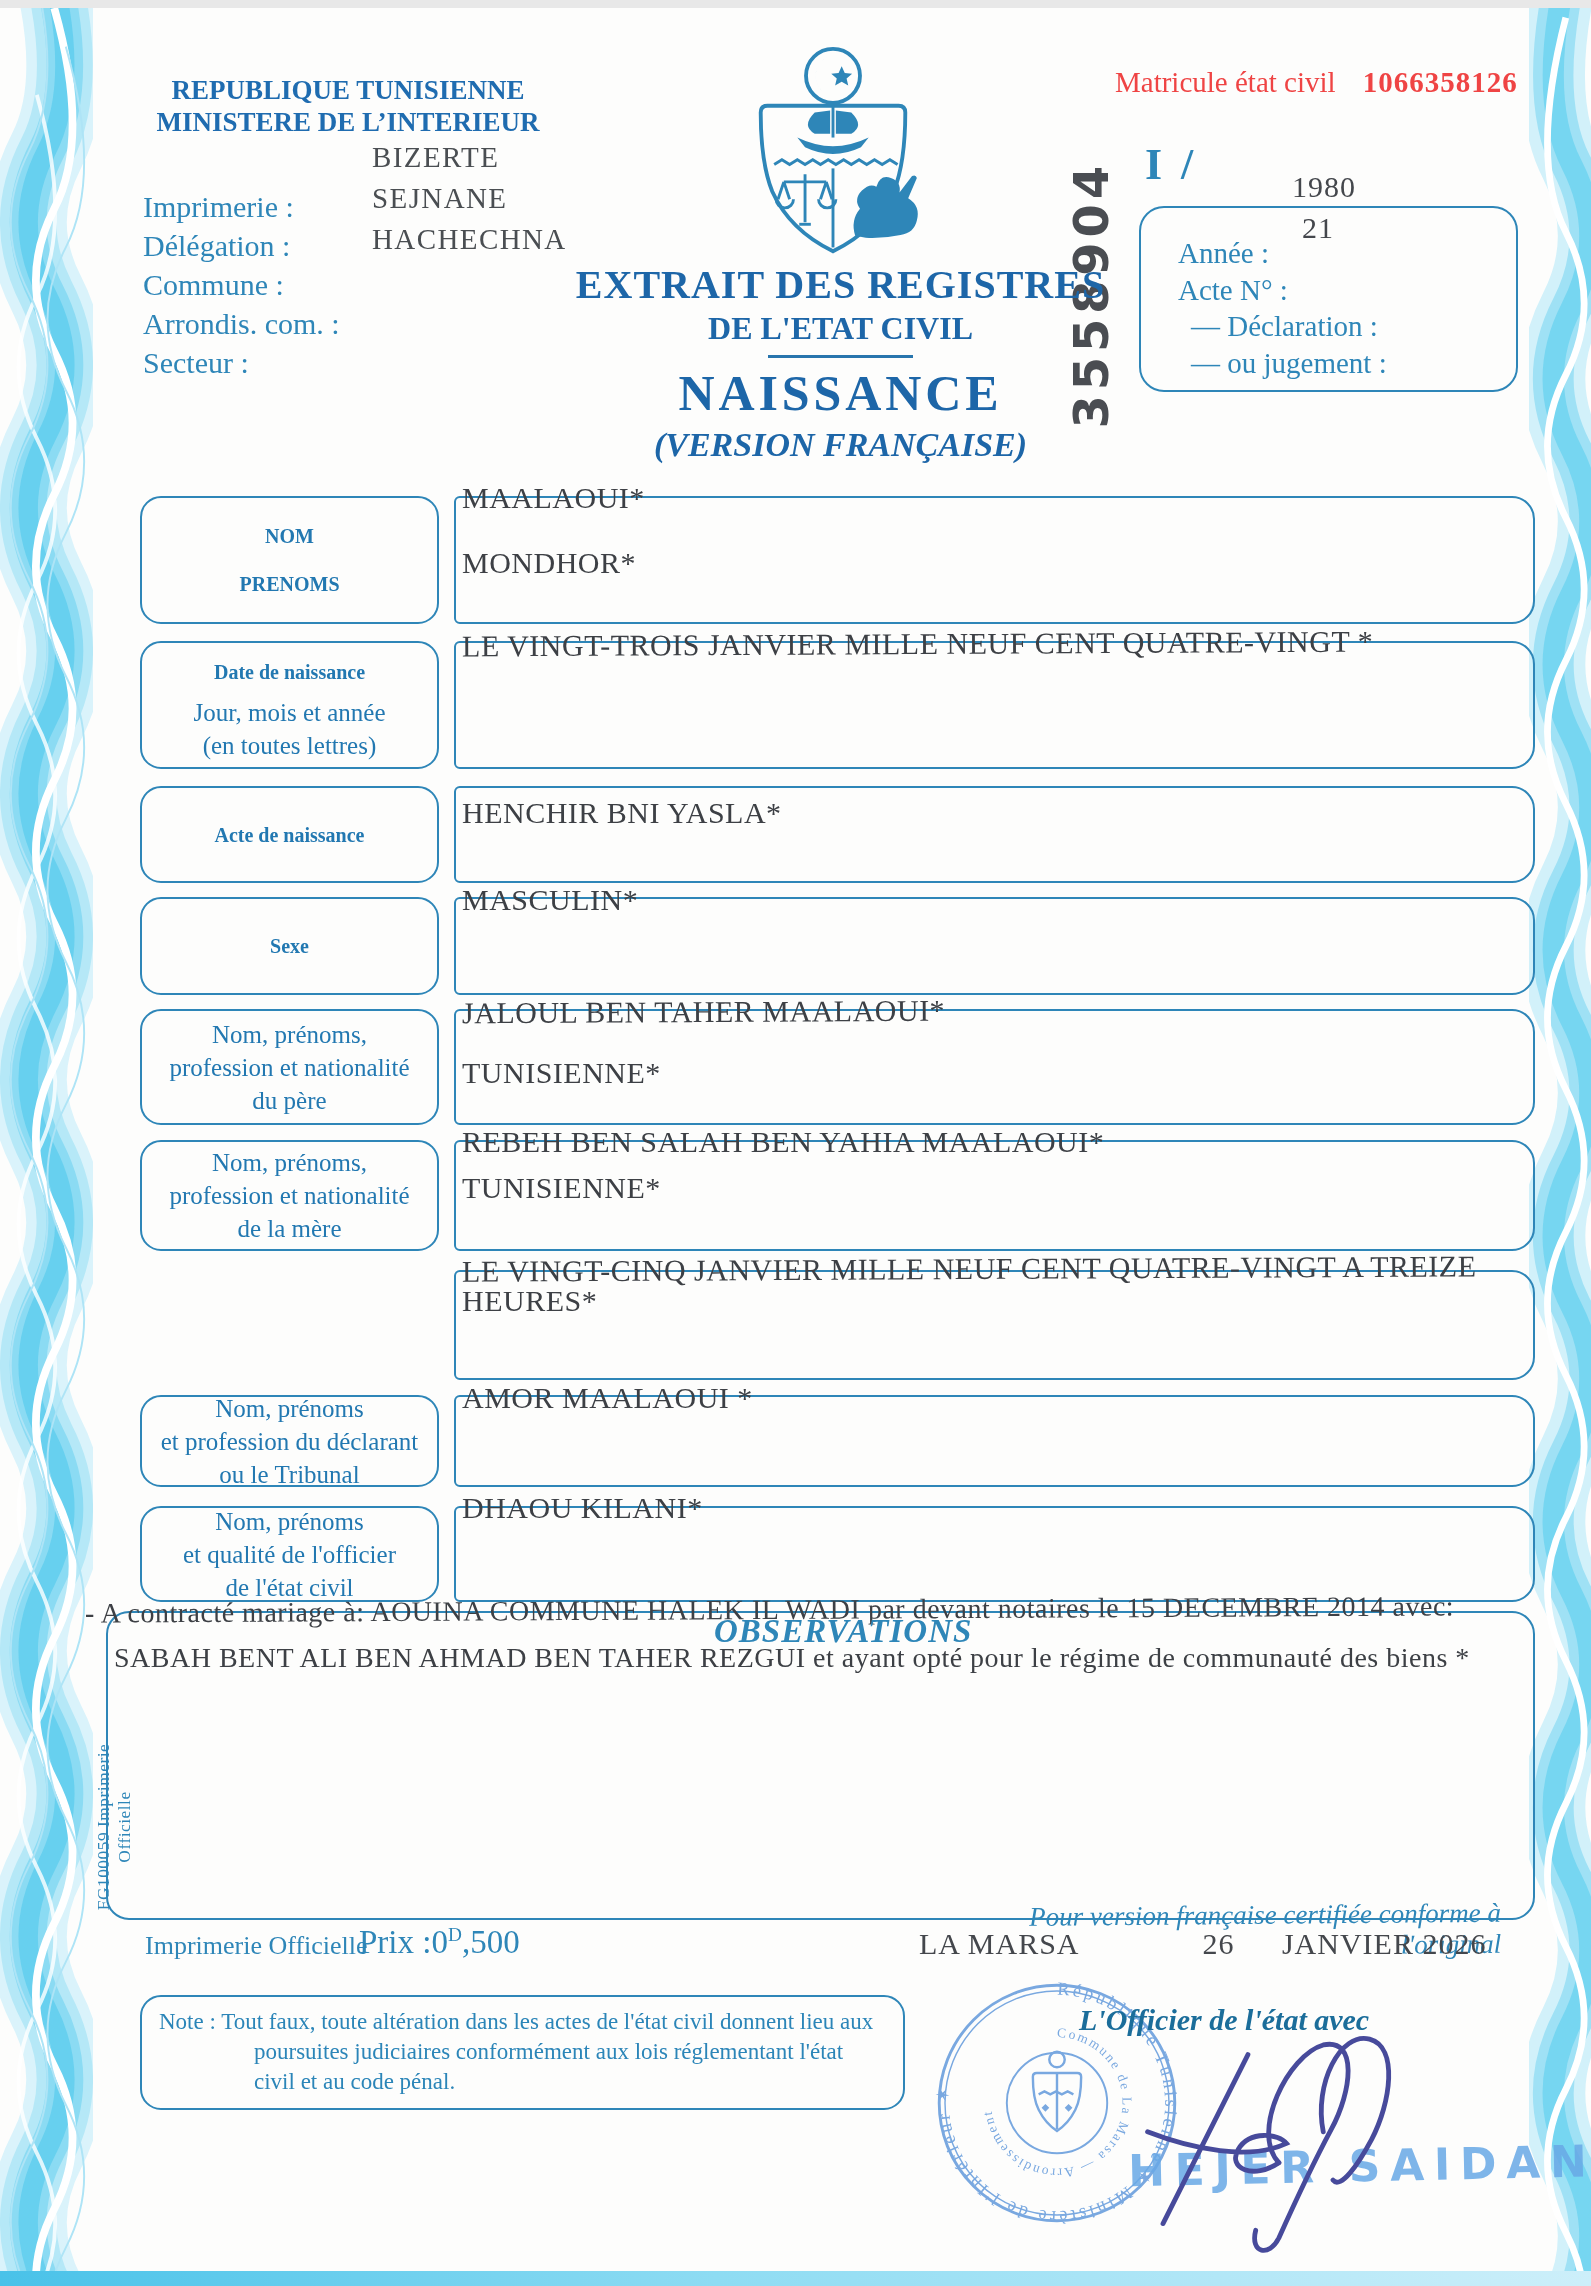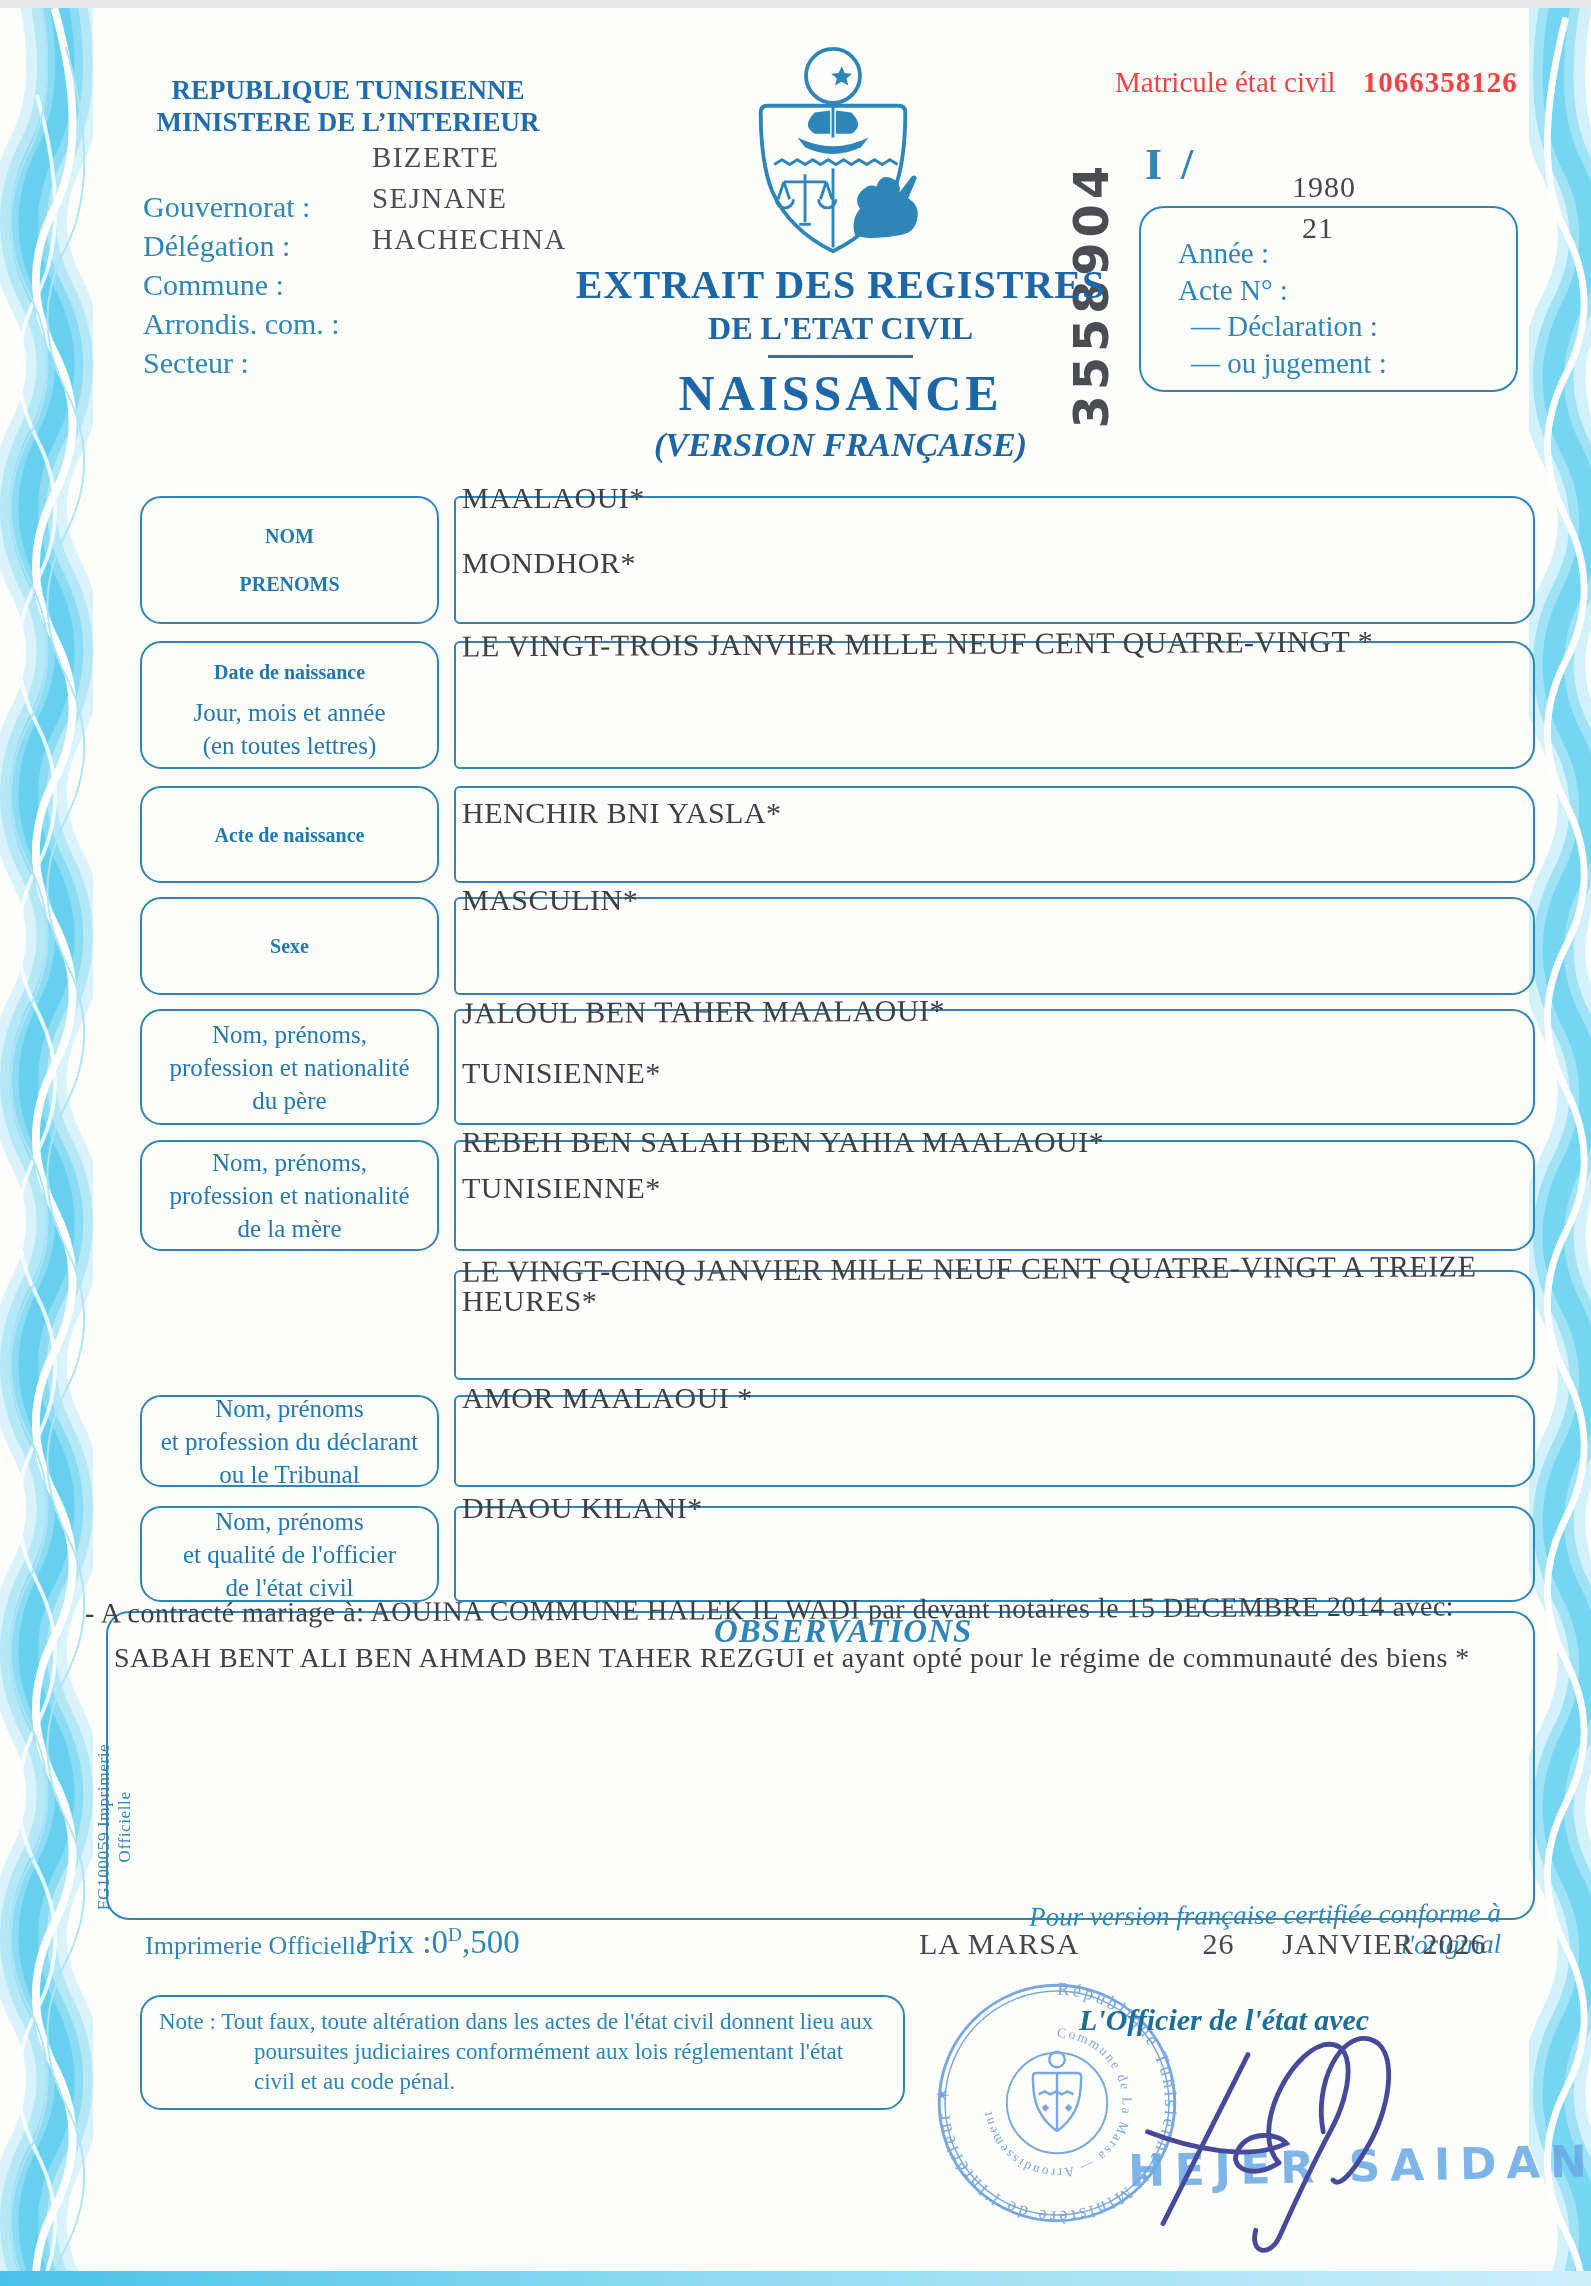--- a/index.html
+++ b/index.html
@@ -99,21 +99,21 @@
     </svg>
   </div>
 
   <div class="bottom-band"></div>
 
   <div class="abs gov-title" style="left:126px;top:66px;width:444px;">
     <div>REPUBLIQUE TUNISIENNE</div>
     <div>MINISTERE DE L’INTERIEUR</div>
   </div>
 
-  <div class="abs admin-labels pre" style="left:143px;top:179px;">Gouvernorat :
+  <div class="abs admin-labels pre" style="left:143px;top:179px;">Imprimerie :
 Délégation :
 Commune :
 Arrondis. com. :
 Secteur :</div>
 
   <div class="abs typed-sm" style="left:372px;top:133px;">BIZERTE</div>
   <div class="abs typed-sm" style="left:372px;top:174px;">SEJNANE</div>
   <div class="abs typed-sm" style="left:372px;top:215px;">HACHECHNA</div>
 
   <div class="abs" style="left:722px;top:37px;">

